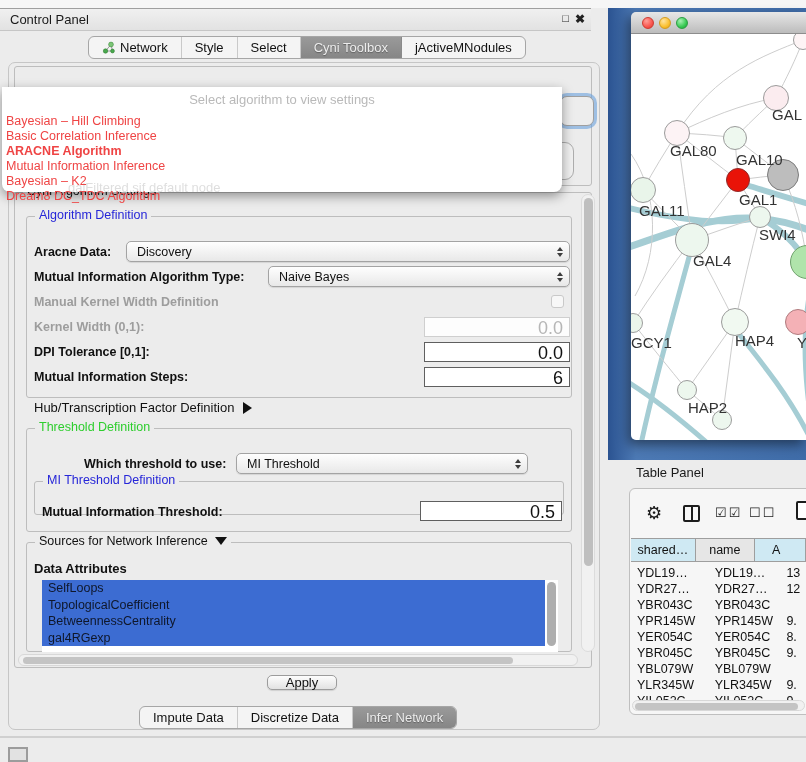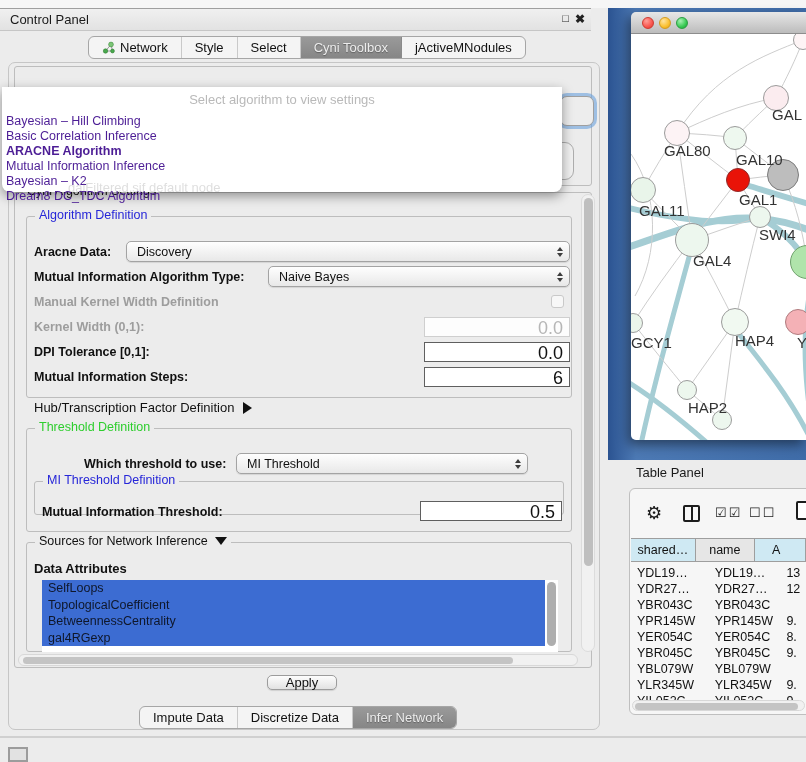--- a/index.html
+++ b/index.html
@@ -32,21 +32,21 @@
   .tri-down-b{display:inline-block;width:0;height:0;border-left:6px solid transparent;border-right:6px solid transparent;border-top:8px solid #111;margin-left:7px;vertical-align:0px;}
   .field{position:absolute;background:#fff;border:1px solid #5f5f5f;font-size:18px;display:flex;align-items:flex-start;
      justify-content:flex-end;padding:0 6px;box-sizing:border-box;}
   .field.dis{border-color:#cfcfcf;color:#b6b6b6;background:#fdfdfd;}
   .checkbox{position:absolute;width:13px;height:13px;border:1px solid #c9c9c9;border-radius:3px;background:#f7f7f7;box-sizing:border-box;}
   
   .popup{position:absolute;left:2px;top:55px;width:560px;height:105px;background:#fff;
      border-radius:0 0 8px 8px;box-shadow:0 4px 12px rgba(0,0,0,.4);z-index:40;margin-top:32px;}
   .popup-prompt{position:absolute;top:5px;left:0;right:0;text-align:center;color:#b9b9b9;font-size:13px;}
   .popup-items{position:absolute;left:4px;top:27px;right:4px;}
-  .popup-item{height:15px;line-height:15px;font-size:12.5px;color:#4c1d95;white-space:nowrap;}
+  .popup-item{height:15px;line-height:15px;font-size:12.5px;color:#ef4444;white-space:nowrap;}
   .popup-item.bold{font-weight:bold;}
   .ghost{position:absolute;left:66px;top:93px;font-size:13px;color:#8a8a8a;opacity:.28;}
   
   .sb-track-v{position:absolute;background:#f1f1f1;border:1px solid #dcdcdc;border-radius:7px;box-sizing:border-box;}
   .sb-thumb-v{position:absolute;background:#bfbfbf;border-radius:5px;}
   .sb-track-h{position:absolute;background:#f1f1f1;border:1px solid #d8d8d8;border-radius:6px;box-sizing:border-box;}
   .sb-thumb-h{position:absolute;background:#c4c4c4;border-radius:4px;}
   
   .attr-list{position:absolute;background:#fff;overflow:hidden;}
   .attr-item{height:16.5px;line-height:16.5px;background:#3c6cd2;color:#0f172a;font-size:12.5px;padding-left:6px;width:calc(100% - 13px);box-sizing:border-box;white-space:nowrap;}
@@ -290,21 +290,21 @@
       <div class="node" style="left:159px;top:211px;width:34px;height:34px;background:#b0e4ab;border-color:#6fa06c;"></div>
       <div class="node" style="left:-1px;top:143px;width:26px;height:26px;background:#e9f5ea;"></div>
       <div class="node" style="left:44px;top:189px;width:34px;height:34px;background:#edf7ee;"></div>
       <div class="node" style="left:-8px;top:279px;width:20px;height:20px;background:#eaf5eb;"></div>
       <div class="node" style="left:90px;top:274px;width:28px;height:28px;background:#f1f9f1;"></div>
       <div class="node" style="left:154px;top:275px;width:26px;height:26px;background:#f4b1b6;border-color:#b07b7e;"></div>
       <div class="node" style="left:46px;top:346px;width:20px;height:20px;background:#edf7ee;"></div>
       <div class="node" style="left:81px;top:376px;width:20px;height:20px;background:#edf7ee;"></div>
 
       <span class="nlabel" style="left:141px;top:72px;">GAL</span>
-      <span class="nlabel" style="left:33px;top:108px;">GAL80</span>
+      <span class="nlabel" style="left:39px;top:108px;">GAL80</span>
       <span class="nlabel" style="left:105px;top:117px;">GAL10</span>
       <span class="nlabel" style="left:108px;top:157px;">GAL1</span>
       <span class="nlabel" style="left:8px;top:168px;">GAL11</span>
       <span class="nlabel" style="left:128px;top:192px;">SWI4</span>
       <span class="nlabel" style="left:62px;top:218px;">GAL4</span>
       <span class="nlabel" style="left:0px;top:300px;">GCY1</span>
       <span class="nlabel" style="left:104px;top:298px;">HAP4</span>
       <span class="nlabel" style="left:166px;top:300px;">Y</span>
       <span class="nlabel" style="left:57px;top:365px;">HAP2</span>
     </div>

